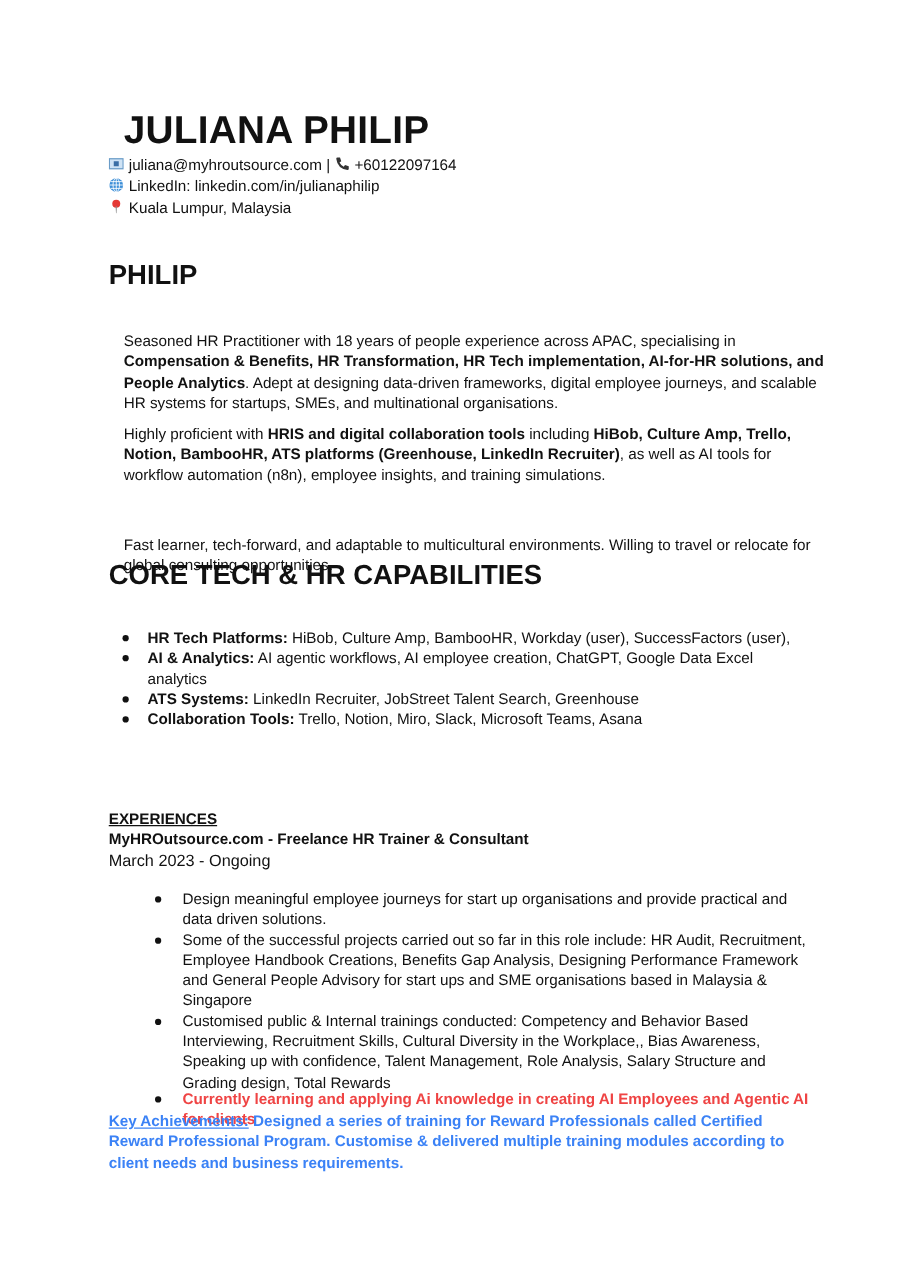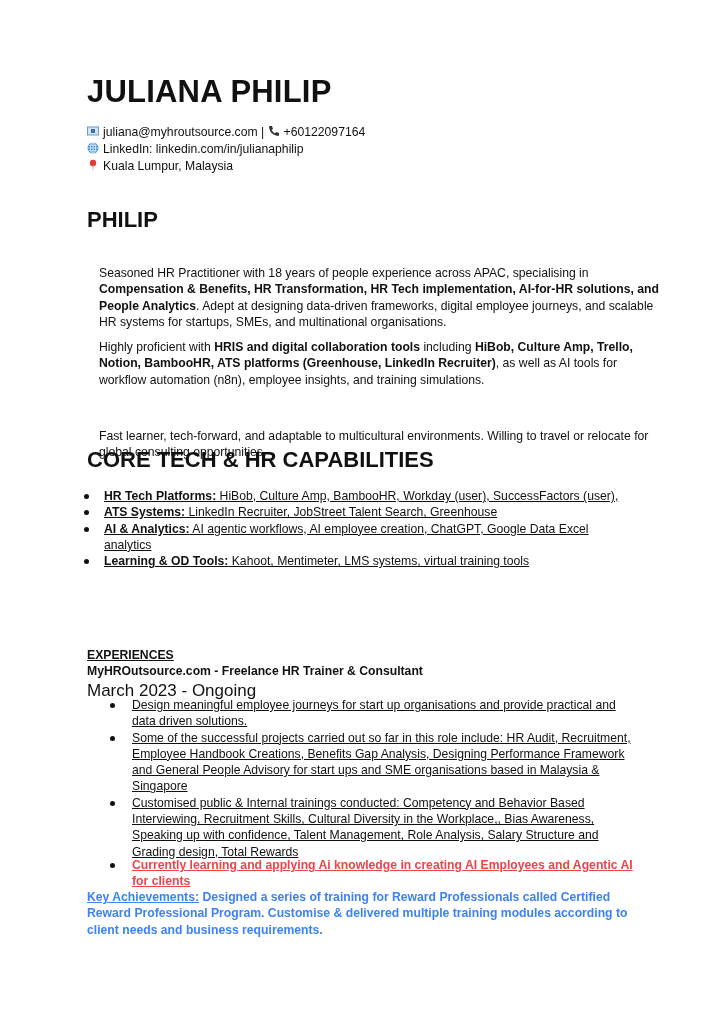--- a/index.html
+++ b/index.html
@@ -1,32 +1,32 @@
 <!DOCTYPE html>
 <html><head>
 <meta charset="utf-8">
 <style>
   html, body { margin: 0; padding: 0; background: #ffffff; }
   body { width: 725px; height: 1024px; position: relative; overflow: hidden;
          font-family: "Liberation Sans", sans-serif; color: #111111; }
   .page { position: absolute; left: 87px; top: 0; width: 560px; }
-  .name { position: absolute; top: 74px; left: 0; font-size: 31px; font-weight: bold; letter-spacing: 0.2px; margin: 0; }
+  .name { position: absolute; top: 74px; left: 0; font-size: 31px; font-weight: bold; letter-spacing: 0.2px; margin: 12px; }
   .contact { position: absolute; left: 0; font-size: 12.2px; line-height: 17px; white-space: nowrap; }
   .contact .ic { display: inline-block; width: 12px; height: 12px; vertical-align: -1px; margin-right: 4px; }
   .h2 { position: absolute; left: 0; font-size: 22px; font-weight: bold; margin: 0; }
   .para { position: absolute; left: 0; width: 565px; font-size: 12.2px; line-height: 16.3px; margin: 12px; }
   .para b { font-weight: bold; }
-  ul.bul { position: absolute; list-style: none; margin: 0; padding: 0; font-size: 12.2px; line-height: 16.3px; text-decoration: underline; }
+  ul.bul { position: absolute; list-style: none; margin: 14px; padding: 0; font-size: 12.2px; line-height: 16.3px; }
   ul.bul li { position: relative; padding-left: 0; }
   ul.bul li .dot { position: absolute; width: 5px; height: 5px; border-radius: 50%; background: #111; }
   .cap { left: 17px; width: 520px; top: 488px; }
   .cap li .dot { left: -20px; top: 6px; }
   .exphead { position: absolute; left: 0; top: 648px; font-size: 12.2px; font-weight: bold; text-decoration: underline; }
   .role { position: absolute; left: 0; top: 664px; font-size: 12.2px; font-weight: bold; text-align: center; }
-  .dates { position: absolute; left: 0; top: 681px; font-size: 17px; }
+  .dates { position: absolute; left: 0; top: 681px; font-size: 13px; }
   .exp { left: 45px; width: 510px; top: 697px; }
   .exp li .dot { left: -22px; top: 6px; }
   .red { left: 45px; width: 520px; top: 857px; color: #ef4444; font-weight: bold; }
   .red li .dot { left: -22px; top: 6px; background: #e8232b; }
   .ach { position: absolute; left: 0; top: 889px; width: 560px; font-size: 12.2px; line-height: 16.3px; color: #3b82f6; font-weight: bold; margin: 0; }
   .ach .lbl { text-decoration: underline; }
 </style>
 </head>
 <body>
 
@@ -70,23 +70,23 @@
   <p class="para" style="top:253px;"><span>Seasoned HR Practitioner with 18 years of people experience across APAC, specialising in </span><b>Compensation &amp; Benefits, HR Transformation, HR Tech implementation, AI-for-HR solutions, and People Analytics</b><span>. Adept at designing data-driven frameworks, digital employee journeys, and scalable HR systems for startups, SMEs, and multinational organisations.</span></p>
 
   <p class="para" style="top:327px;"><span>Highly proficient with </span><b>HRIS and digital collaboration tools</b><span> including </span><b>HiBob, Culture Amp, Trello, Notion, BambooHR, ATS platforms (Greenhouse, LinkedIn Recruiter)</b><span>, as well as AI tools for workflow automation (n8n), employee insights, and training simulations.</span></p>
 
   <p class="para" style="top:416px;">Fast learner, tech-forward, and adaptable to multicultural environments. Willing to travel or relocate for global consulting opportunities.</p>
 
   <h2 class="h2" style="top:447px;">CORE TECH &amp; HR CAPABILITIES</h2>
 
   <ul class="bul cap">
     <li><span class="dot"></span><b>HR Tech Platforms:</b><span> HiBob, Culture Amp, BambooHR, Workday (user), SuccessFactors (user),</span></li>
+    <li><span class="dot"></span><b>AI &amp; Analytics:</b><span> AI agentic workflows, AI employee creation, ChatGPT, Google Data Excel analytics</span></li>
     <li><span class="dot"></span><b>ATS Systems:</b><span> LinkedIn Recruiter, JobStreet Talent Search, Greenhouse</span></li>
-    <li><span class="dot"></span><b>AI &amp; Analytics:</b><span> AI agentic workflows, AI employee creation, ChatGPT, Google Data Excel analytics</span></li>
-    <li><span class="dot"></span><b>Learning &amp; OD Tools:</b><span> Kahoot, Mentimeter, LMS systems, virtual training tools</span></li>
+    <li><span class="dot"></span><b>Collaboration Tools:</b><span> Trello, Notion, Miro, Slack, Microsoft Teams, Asana</span></li>
   </ul>
 
   <div class="exphead">EXPERIENCES</div>
   <div class="role">MyHROutsource.com - Freelance HR Trainer &amp; Consultant</div>
   <div class="dates">March 2023 - Ongoing</div>
 
   <ul class="bul exp">
     <li><span class="dot"></span><span>Design meaningful employee journeys for start up organisations and provide practical and data driven solutions.</span></li>
     <li><span class="dot"></span><span>Some of the successful projects carried out so far in this role include: HR Audit, Recruitment, Employee Handbook Creations, Benefits Gap Analysis, Designing Performance Framework and General People Advisory for start ups and SME organisations based in Malaysia &amp; Singapore</span></li>
     <li><span class="dot"></span><span>Customised public &amp; Internal trainings conducted: Competency and Behavior Based Interviewing, Recruitment Skills, Cultural Diversity in the Workplace,, Bias Awareness, Speaking up with confidence, Talent Management, Role Analysis, Salary Structure and Grading design, Total Rewards</span></li>

